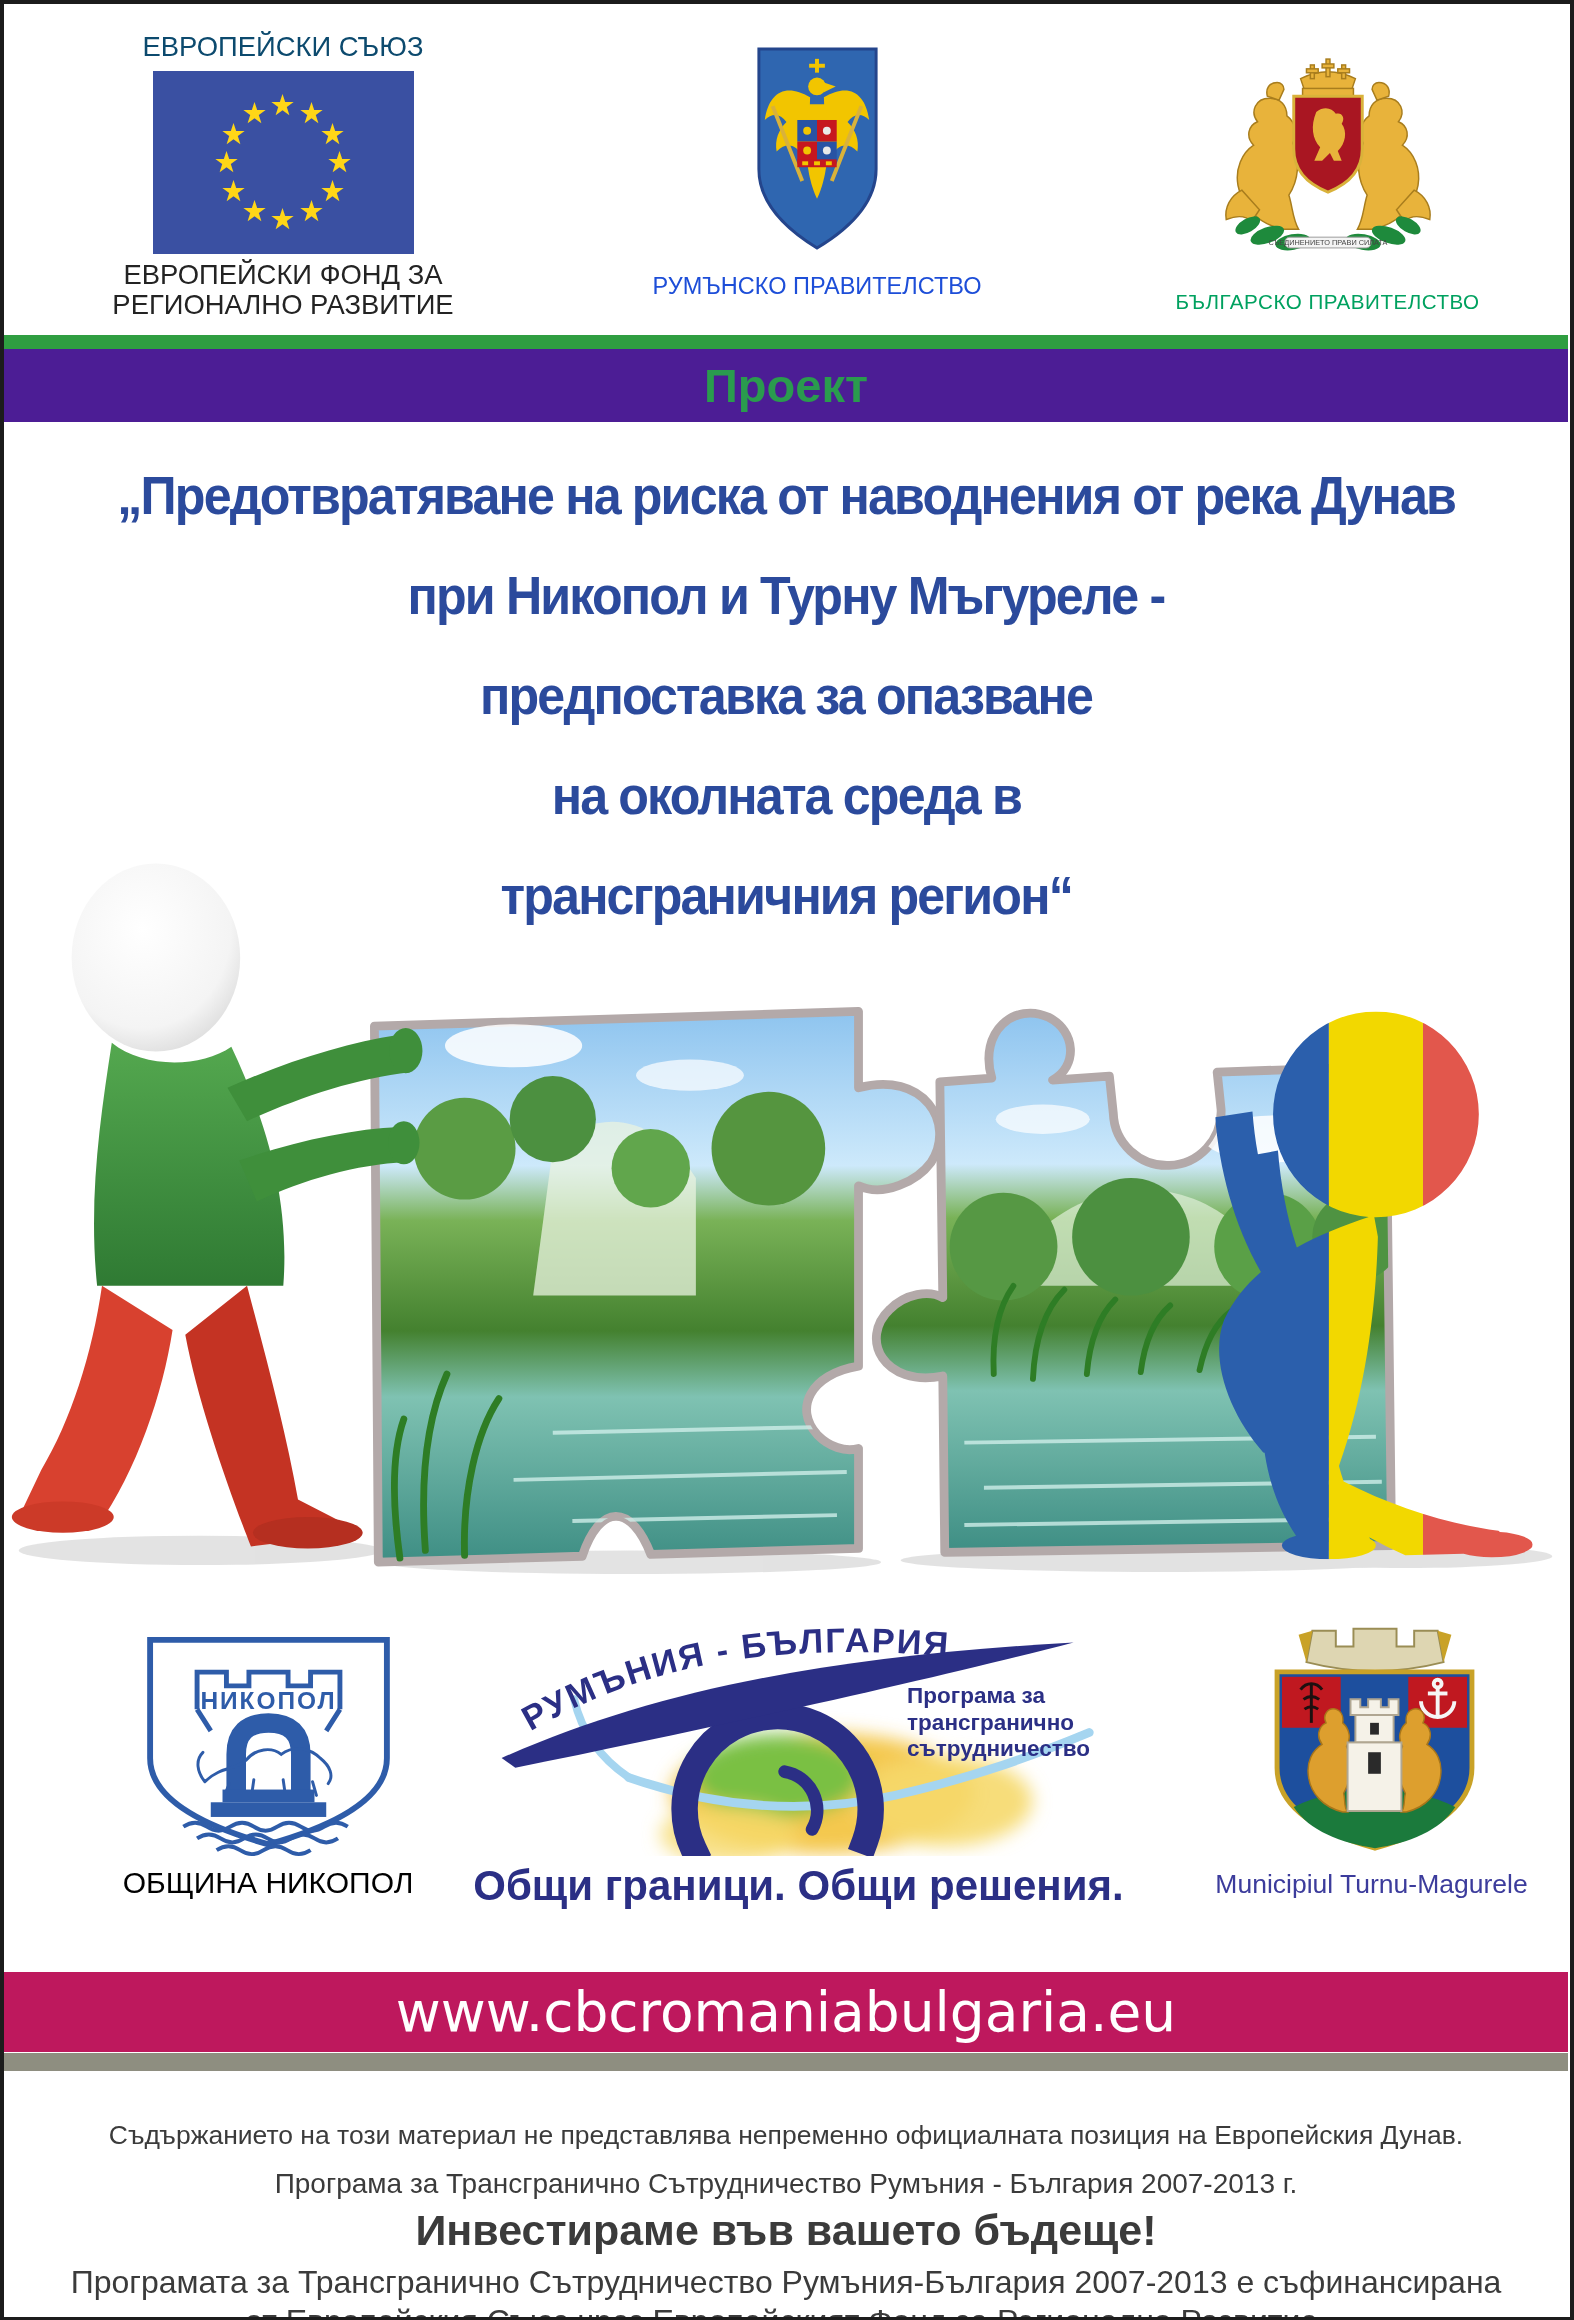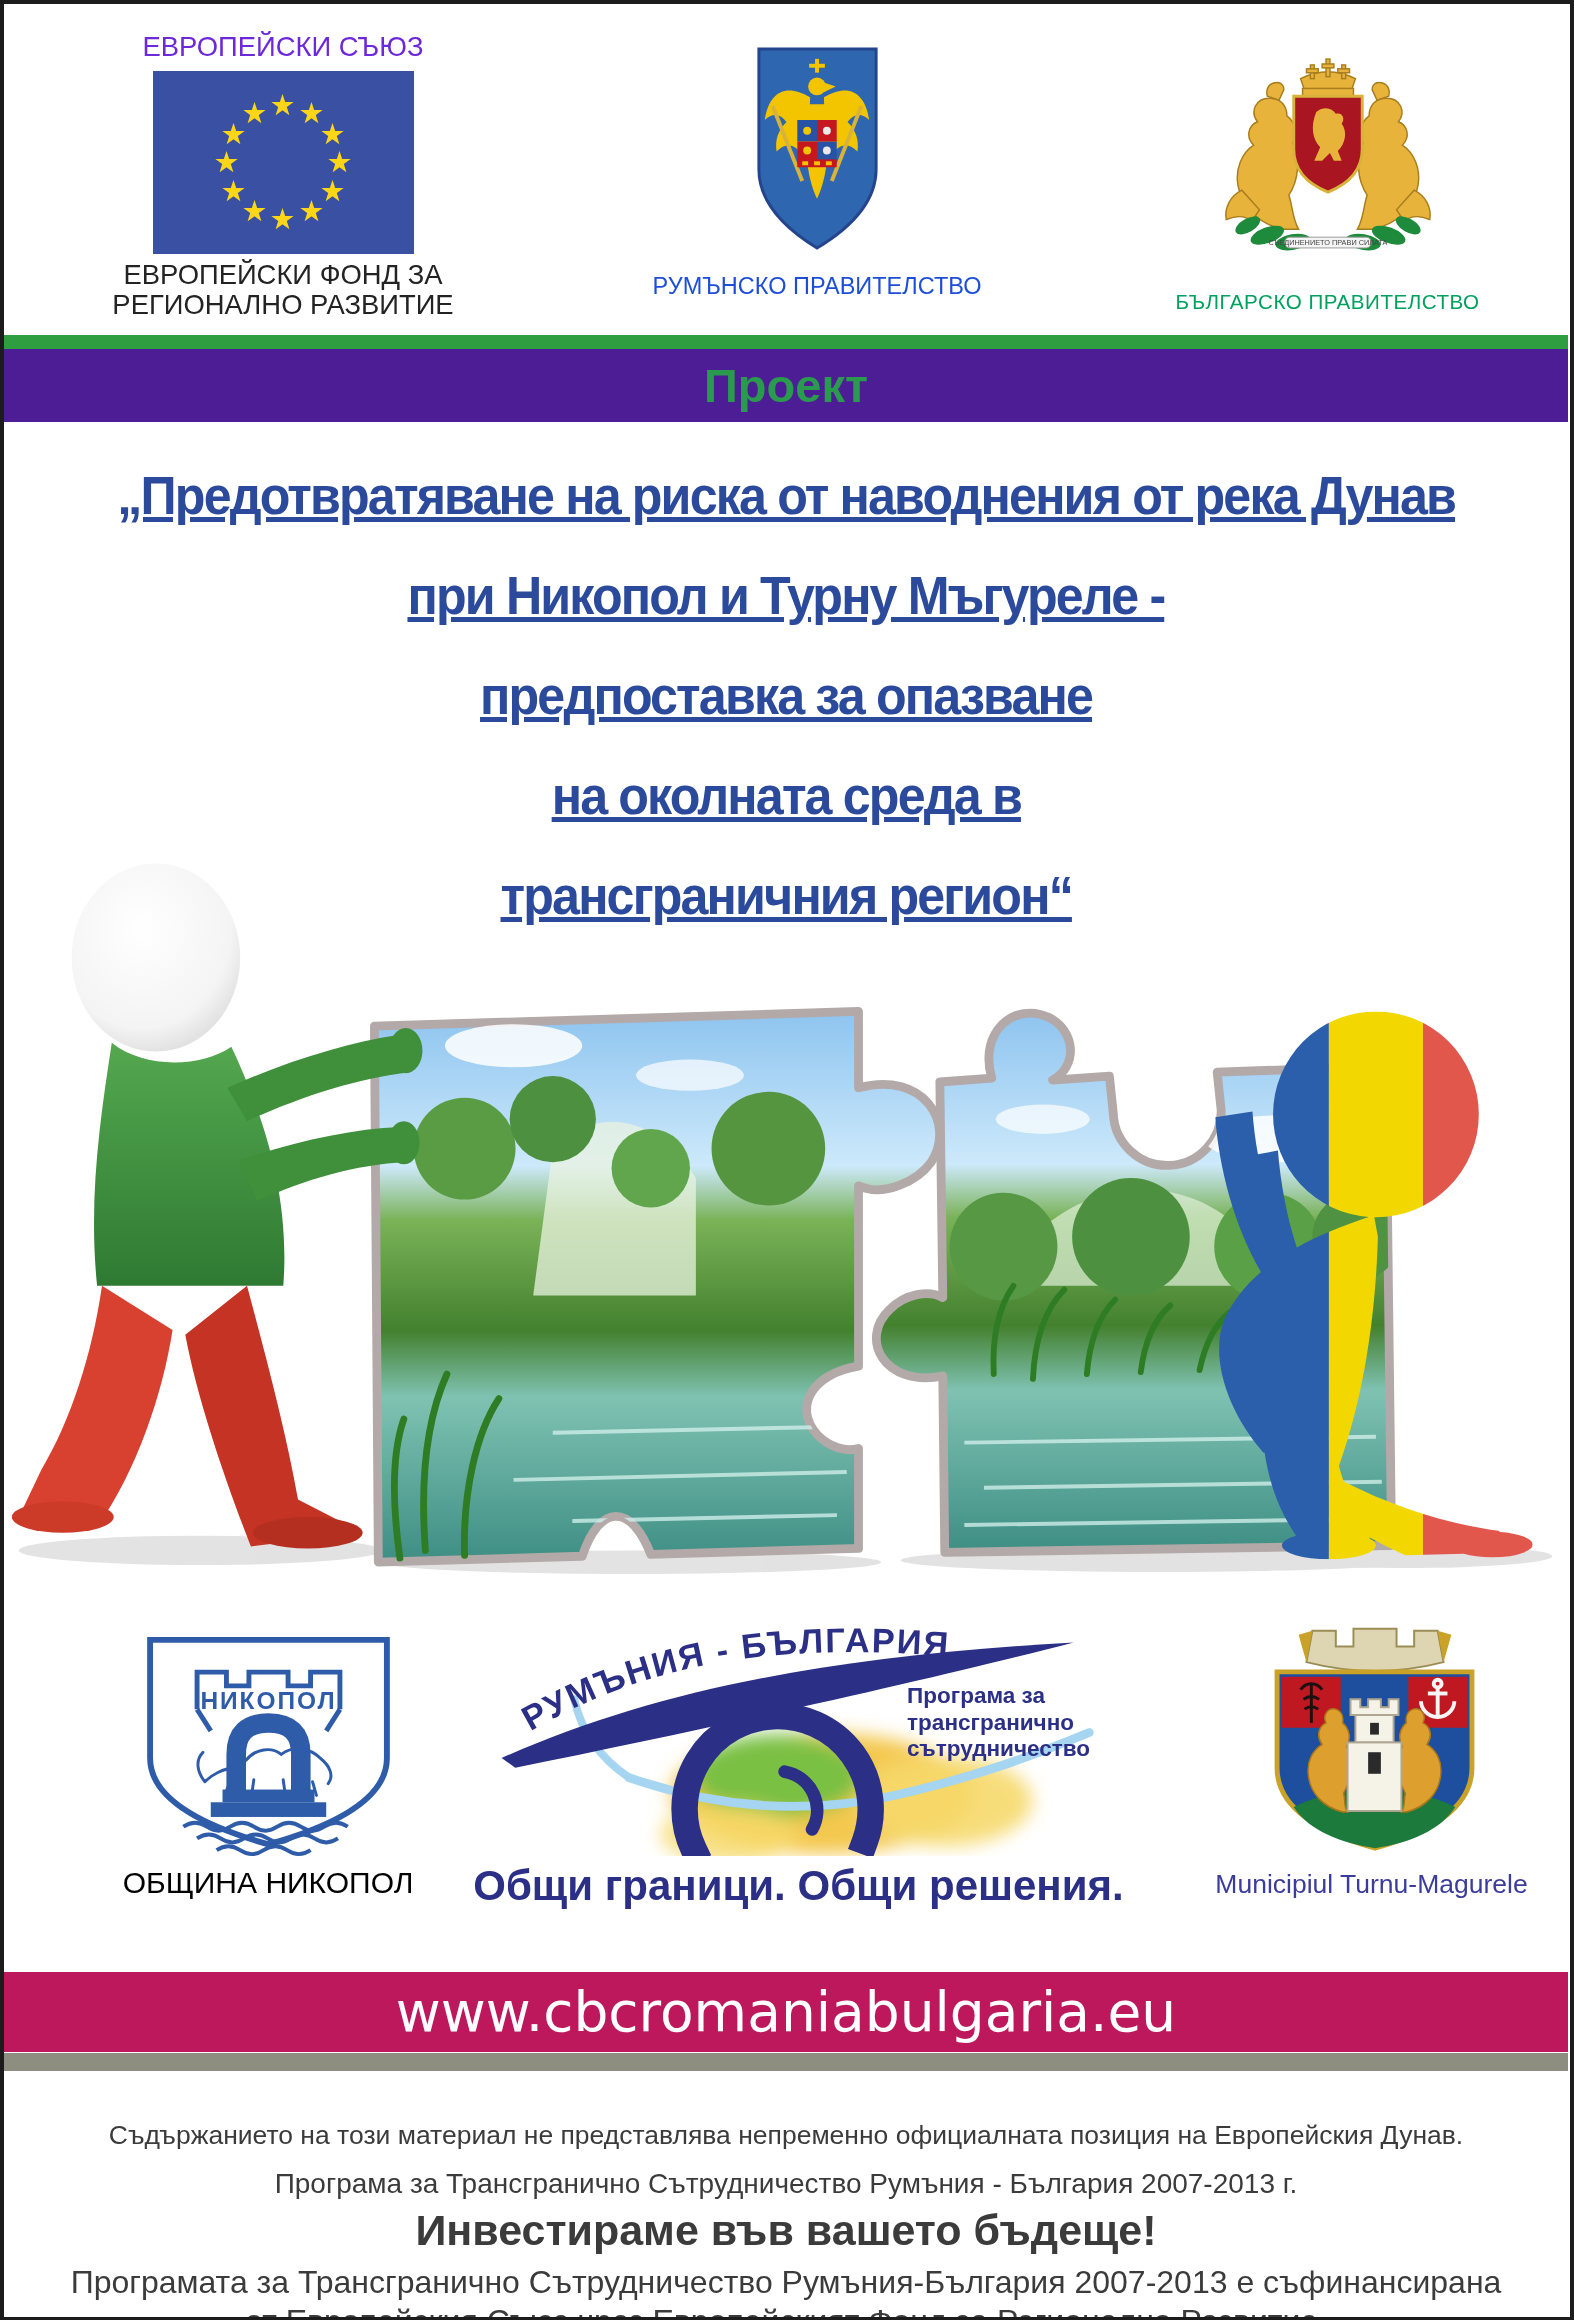--- a/index.html
+++ b/index.html
@@ -4,36 +4,36 @@
 <style>
   html,body{margin:0;padding:0;background:#ffffff;}
   .poster{
     position:relative;width:1574px;height:2321px;background:#fff;
     border:4.9px solid #1c1c1c;box-sizing:border-box;overflow:hidden;
     font-family:"Liberation Sans",sans-serif;
   }
   .abs{position:absolute;}
   
   .eu-block{left:93px;top:27.4px;width:372px;text-align:center;}
-  .eu-title{font-size:27.4px;color:#6d28d9;letter-spacing:0;}
+  .eu-title{font-size:27.4px;color:#0c4a6e;letter-spacing:0;}
   .eu-flag{position:relative;width:261px;height:183px;background:#3a50a2;margin:7.8px auto 5.9px auto;}
   .eu-flag .star{position:absolute;color:#ffd617;font-size:29px;line-height:29px;transform:translate(-50%,-50%);}
   .eu-sub{font-size:27.4px;color:#232323;line-height:30px;}
   .gov-block{text-align:center;}
   .ro-gov{left:627px;top:39px;width:372px;}
   .bg-gov{left:1108px;top:39px;width:431px;}
   .gov-label-ro{font-size:23.5px;color:#1d4ed8;margin-top:13.7px;}
   .gov-label-bg{font-size:20.6px;color:#00a15f;margin-top:22px;letter-spacing:0.5px;}
   
   .green-stripe{left:0;top:331px;width:1564px;height:13.7px;background:#2f9e41;}
   .yellow-banner{left:0;top:345px;width:1564px;height:73px;background:#4c1d95;
      display:flex;align-items:center;justify-content:center;}
   .yellow-banner .txt{font-size:47px;font-weight:bold;color:#2a9b4e;}
   
-  .title-block{left:0;top:441px;width:1564px;text-align:center;color:#2b4a9c;font-weight:bold;text-decoration:underline;}
+  .title-block{left:0;top:441px;width:1564px;text-align:center;color:#2b4a9c;font-weight:bold;}
   .title-line{height:100px;display:flex;align-items:center;justify-content:center;
      font-size:54px;letter-spacing:-2px;white-space:nowrap;}
   .title-line>span{display:inline-block;transform:scaleX(.93);}
   
   .illus{left:0;top:821px;width:1564px;height:757px;}
   
   .nikopol-svg{left:132px;top:1629px;width:265px;height:227px;}
   .nikopol-label{left:29px;top:1862px;width:470px;text-align:center;font-size:30px;color:#000000;}
   .program-svg{left:480px;top:1605px;width:617px;height:247px;}
   .program-slogan{left:412px;top:1858px;width:765px;text-align:center;font-size:42px;font-weight:bold;color:#2b2f85;}

